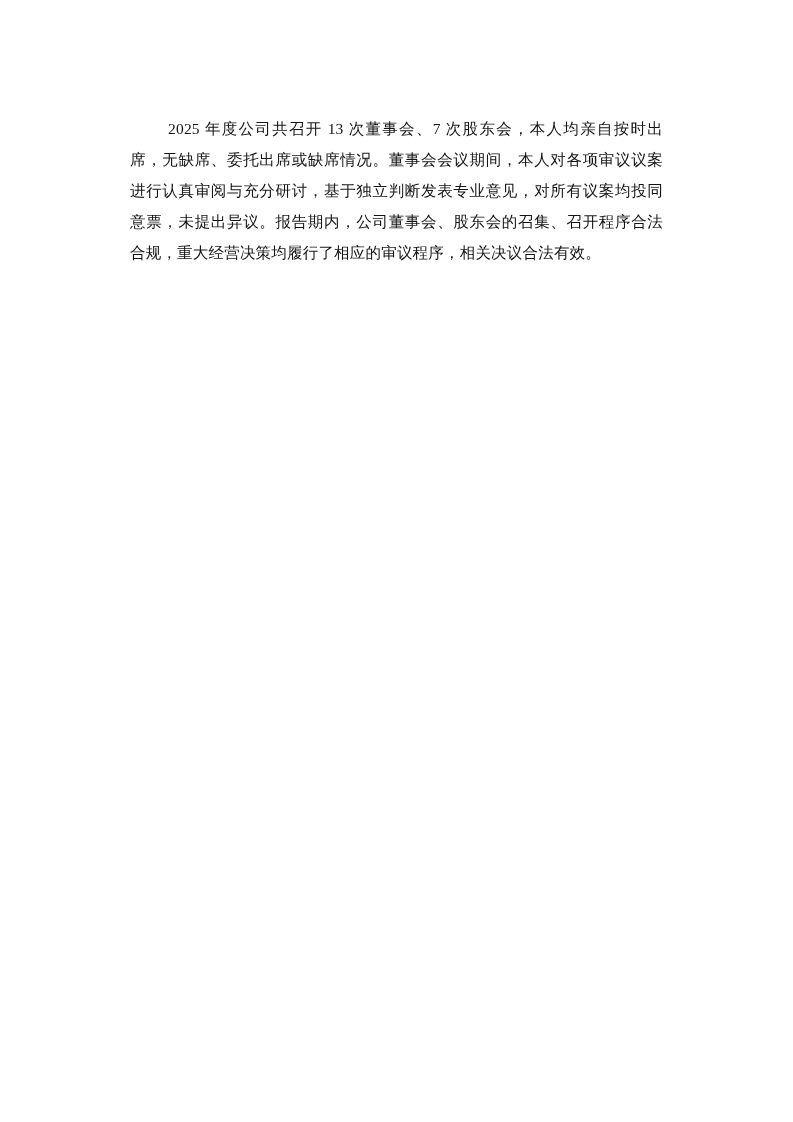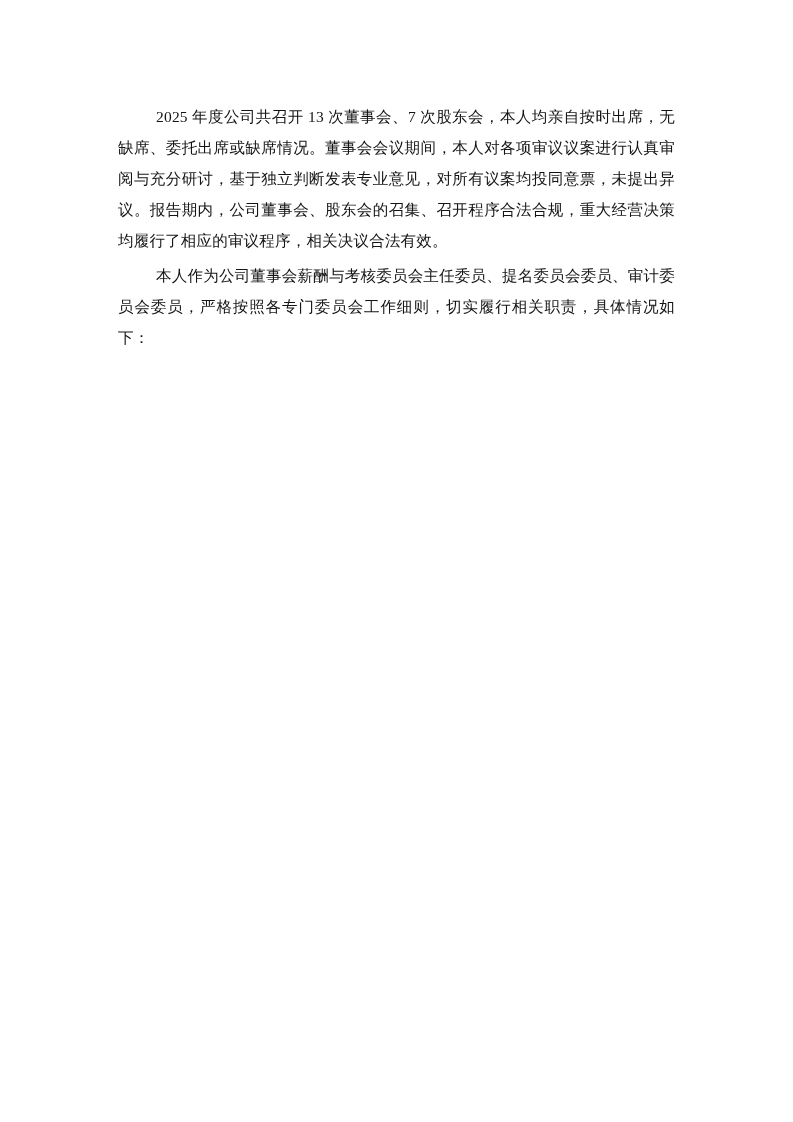--- a/index.html
+++ b/index.html
@@ -22,29 +22,28 @@
     width: 565px;
     color: #141414;
     font-size: 15.5px;
     line-height: 31px;
     text-align: justify;
     text-align-last: left;
     text-justify: inter-character;
     letter-spacing: 0.2px;
   }
   .para {
-    margin: 4px;
+    margin: 16px;
     padding: 0;
     text-indent: 38px;
   }
   .para.heading {
     font-weight: bold;
   }
 </style>
 </head>
 <body>
 
 <div class="page" style="background: rgb(255, 255, 255);">
   <main class="doc-content" id="doc-content" style="color: rgb(20, 20, 20);">
       <p class="para body">2025 年度公司共召开 13 次董事会、7 次股东会，本人均亲自按时出席，无缺席、委托出席或缺席情况。董事会会议期间，本人对各项审议议案进行认真审阅与充分研讨，基于独立判断发表专业意见，对所有议案均投同意票，未提出异议。报告期内，公司董事会、股东会的召集、召开程序合法合规，重大经营决策均履行了相应的审议程序，相关决议合法有效。</p>
-      <p class="para body">本人作为公司董事会薪酬与考核委员会主任委员、提名委员会委员、审计委员会委员，严格按照各专门委员会工作细则，切实履行相关职责，具体情况如下：</p>
     </main>
 </div>
 
 </body></html>

